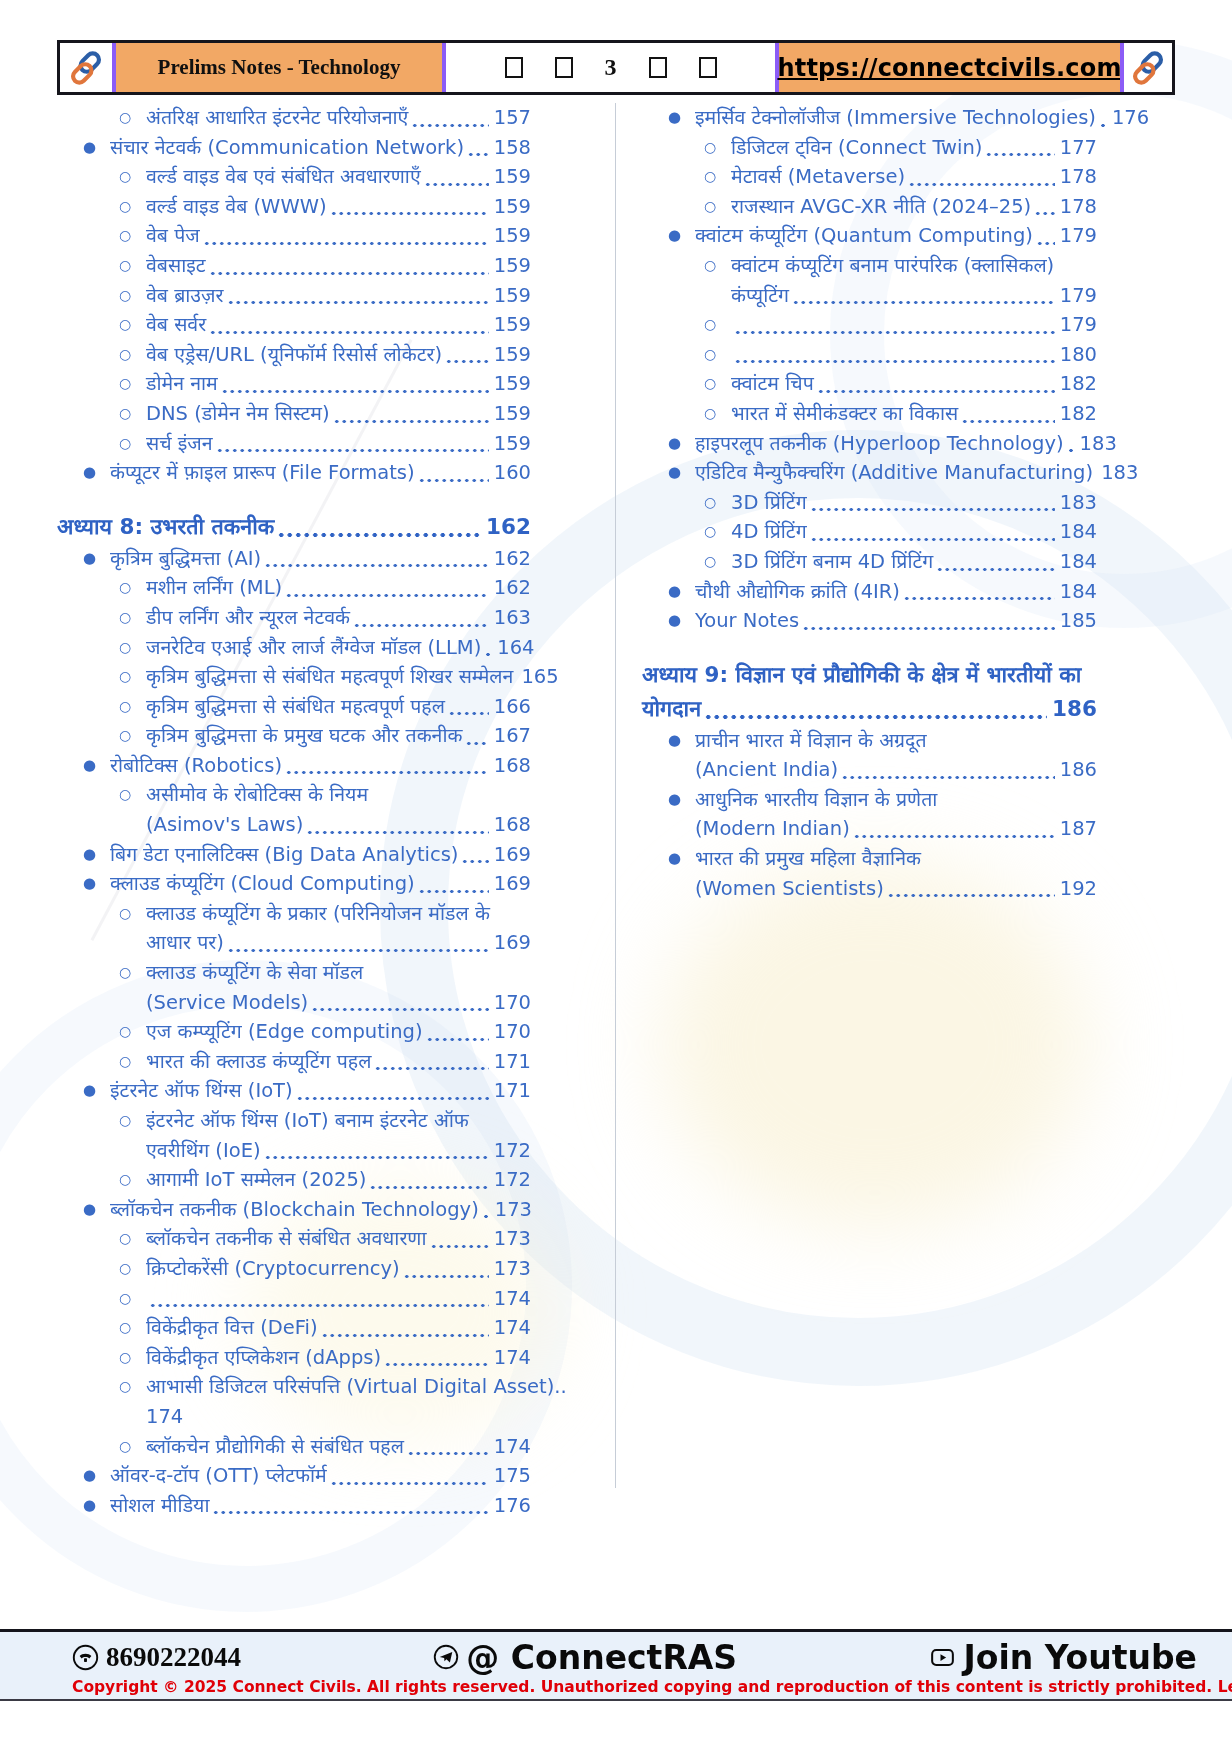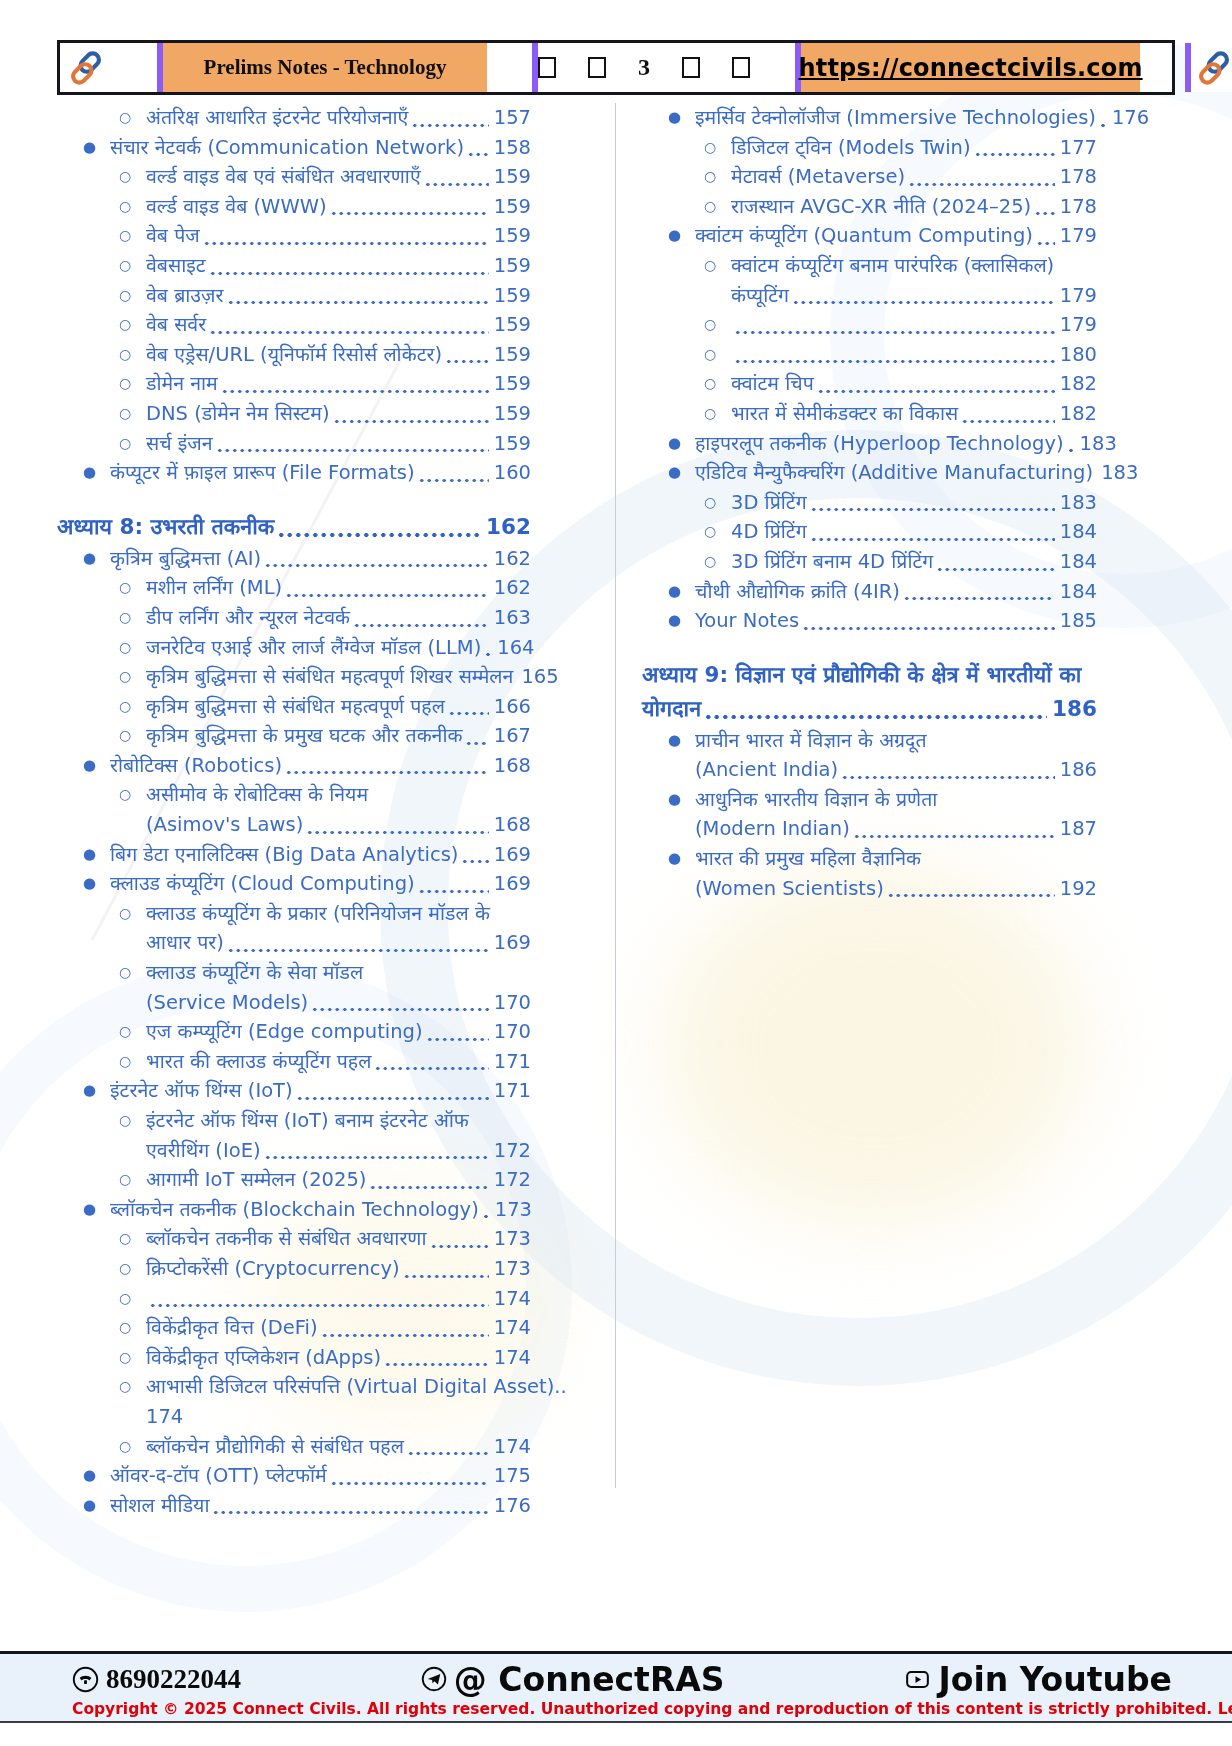--- a/index.html
+++ b/index.html
@@ -16,21 +16,21 @@
   .wm-blob1{left:660px;top:860px;width:430px;height:370px;border-radius:50%;
             background:rgba(247,238,205,0.55);filter:blur(42px);}
   .wm-blob2{left:240px;top:1180px;width:320px;height:260px;border-radius:50%;
             background:rgba(250,243,214,0.45);filter:blur(40px);}
   .wm-line{left:250px;top:300px;width:3px;height:680px;background:rgba(190,190,200,0.18);
            transform:rotate(28deg);}
   
   .header{position:absolute;z-index:2;left:57px;right:57px;top:40px;height:55px;
           display:flex;border:3px solid #15151c;background:#ffffff;box-sizing:border-box;}
   .hcell{display:flex;align-items:center;justify-content:center;box-sizing:border-box;height:100%;}
-  .hcell + .hcell{border-left:6px solid #8b5cf6;margin-left:45px;}
+  .hcell + .hcell{border-left:4px solid #8b5cf6;}
   .cell-icon{width:52px;flex:none;background:#ffffff;}
   .cell-title{width:330px;flex:none;background:#f2a865;}
   .cell-title span{font-family:"Liberation Serif","DejaVu Serif",serif;font-weight:bold;
                    font-size:21px;color:#101010;}
   .cell-mid{flex:1;gap:32px;background:#ffffff;}
   .sq{width:14px;height:17px;border:2.5px solid #121212;flex:none;}
   .mid-num{font-family:"Liberation Serif","DejaVu Serif",serif;font-weight:bold;font-size:24px;color:#101010;}
   .cell-url{width:345px;flex:none;background:#f2a865;}
   .cell-url span{font-weight:800;font-size:24px;color:#000000;text-decoration:underline;
                  letter-spacing:0.2px;}
@@ -49,23 +49,23 @@
   .leader{flex:1;min-width:8px;height:8px;align-self:flex-end;margin:0 3px 5px 3px;
           background-image:radial-gradient(circle,#3a6bc5 1.5px,transparent 1.8px);
           background-size:7.5px 5px;background-repeat:repeat-x;background-position:left bottom;}
   .spacer{flex:1;min-width:6px;}
   .pageno{flex:none;margin-left:2px;}
   .chapter{color:#2f62c4;font-weight:bold;font-size:21.5px;min-height:34px;line-height:34px;}
   .chapter .leader{background-image:radial-gradient(circle,#2f62c4 1.9px,transparent 2.2px);
                    background-size:8.5px 6px;height:9px;margin-bottom:6px;}
   .gap{margin-top:22px;}
   
-  .footer{position:absolute;z-index:2;left:0;right:0;bottom:23px;height:72px;background:#e9f1fa;
+  .footer{position:absolute;z-index:2;left:0;right:0;bottom:45px;height:72px;background:#e9f1fa;
           border-top:3px solid #15151c;border-bottom:2px solid #3a3a44;box-sizing:border-box;
-          padding:5px 60px 0 72px;}
+          padding:5px 35px 0 72px;}
   .footer-row{display:flex;align-items:center;justify-content:space-between;height:40px;}
   .fitem{display:flex;align-items:center;gap:7px;color:#0a0a0a;}
   .fphone{font-family:"Liberation Serif","DejaVu Serif",serif;font-weight:bold;font-size:27px;}
   .ftext{font-weight:bold;font-size:33px;}
   .copyright{text-align:center;color:#e00008;font-weight:bold;font-size:15.5px;margin-top:1px;
              white-space:nowrap;}
   svg{display:block;}
 </style>
 </head>
 <body>
@@ -381,21 +381,21 @@
       </div>
     <div class="col col-right" id="toc-right">
         <div class="toc-row lvl1">
           <span class="bullet">●</span>
           <span class="toc-text">इमर्सिव टेक्नोलॉजीज (Immersive Technologies)</span>
           <span class="leader"></span>
           <span class="pageno">176</span>
         </div>
         <div class="toc-row lvl2">
           <span class="bullet">○</span>
-          <span class="toc-text">डिजिटल ट्विन (Models Twin)</span>
+          <span class="toc-text">डिजिटल ट्विन (Connect Twin)</span>
           <span class="leader"></span>
           <span class="pageno">177</span>
         </div>
         <div class="toc-row lvl2">
           <span class="bullet">○</span>
           <span class="toc-text">मेटावर्स (Metaverse)</span>
           <span class="leader"></span>
           <span class="pageno">178</span>
         </div>
         <div class="toc-row lvl2">

